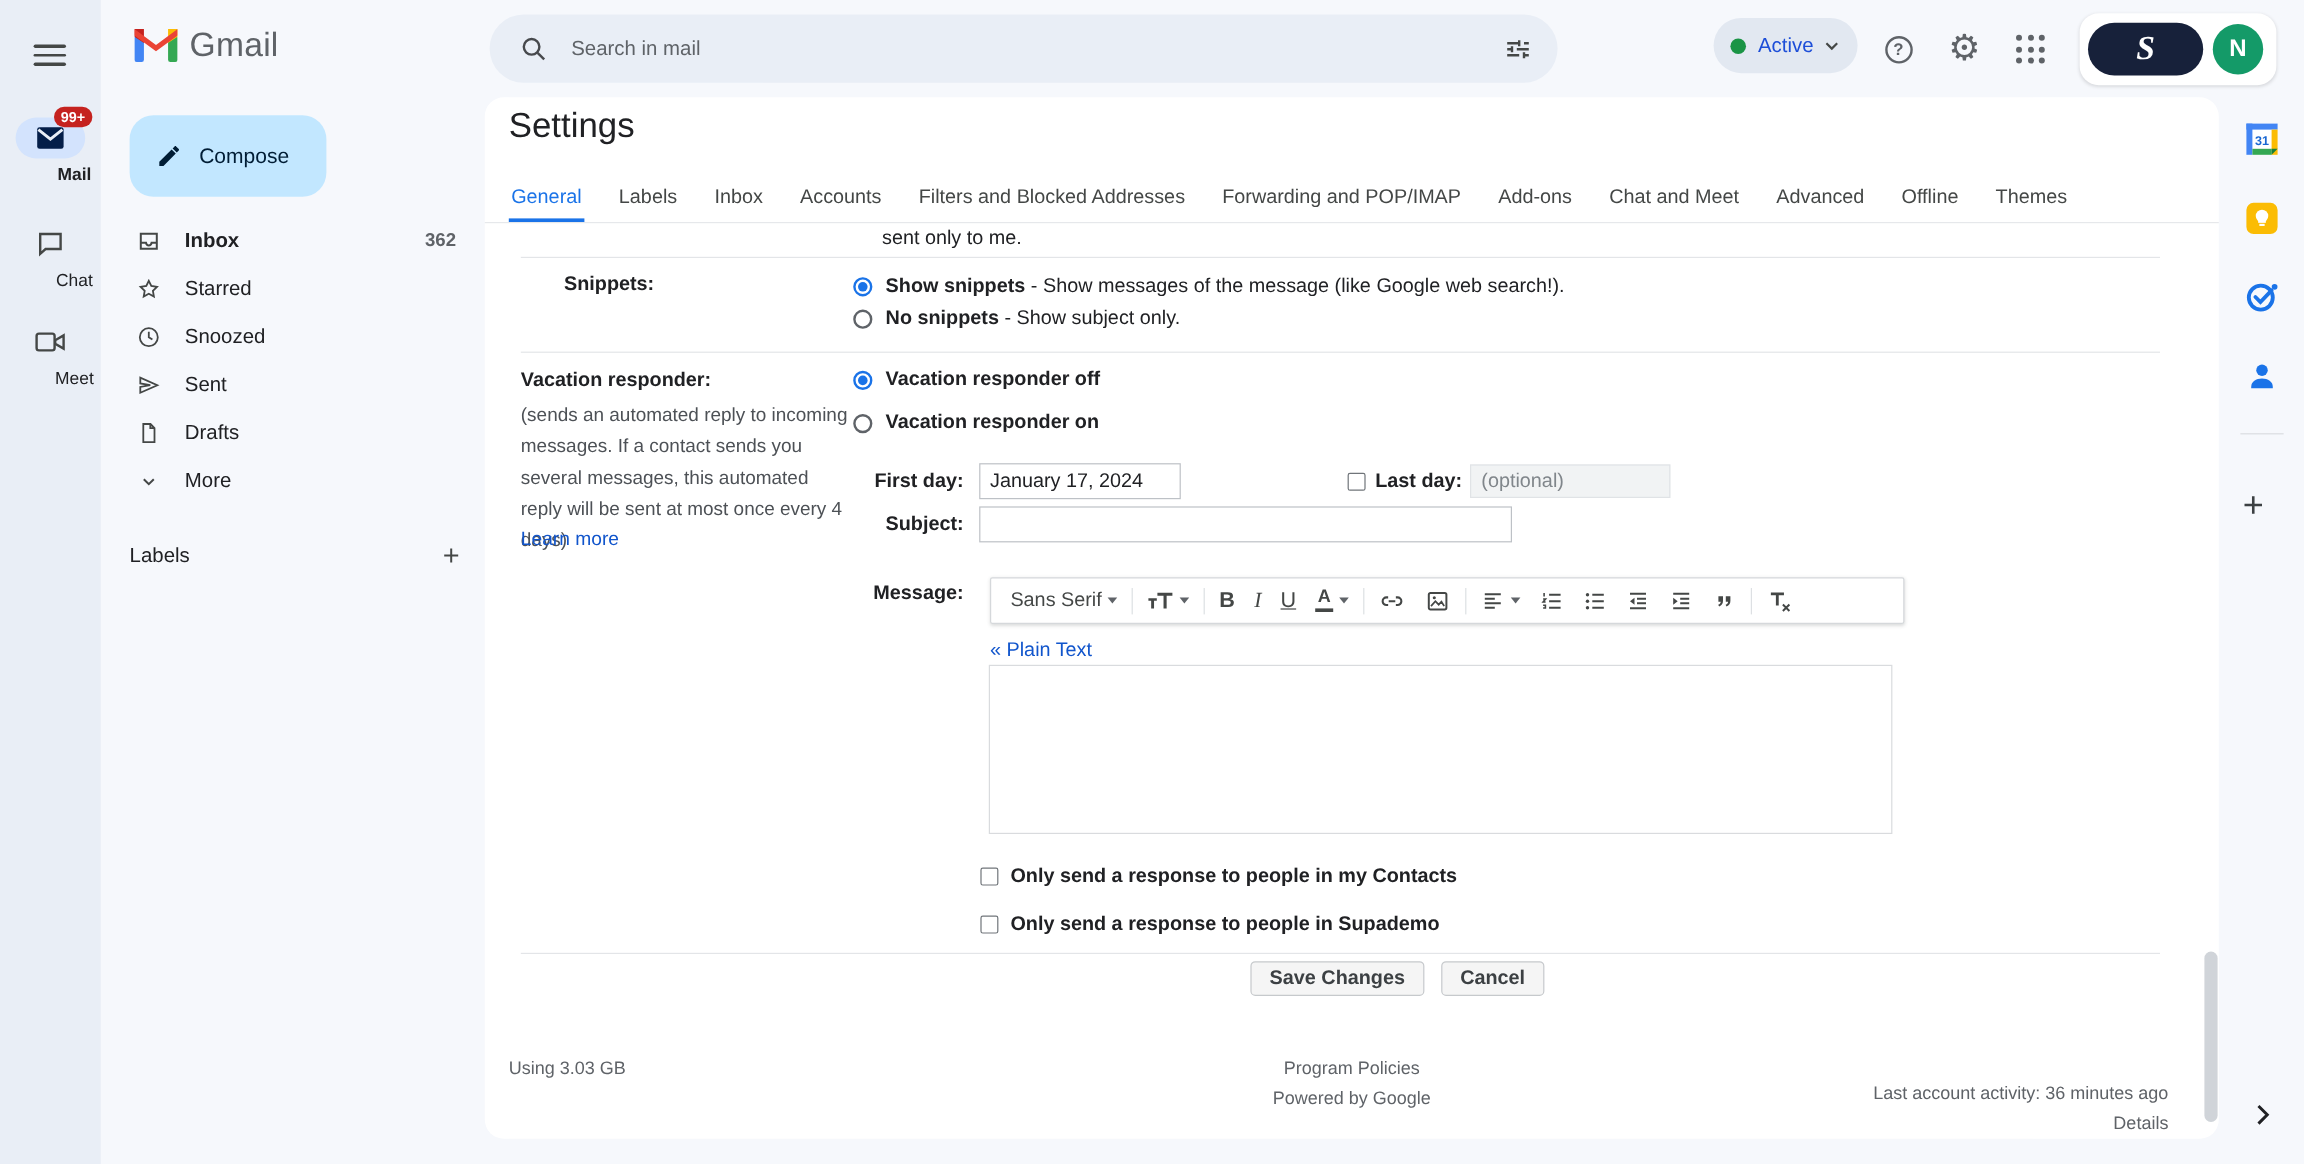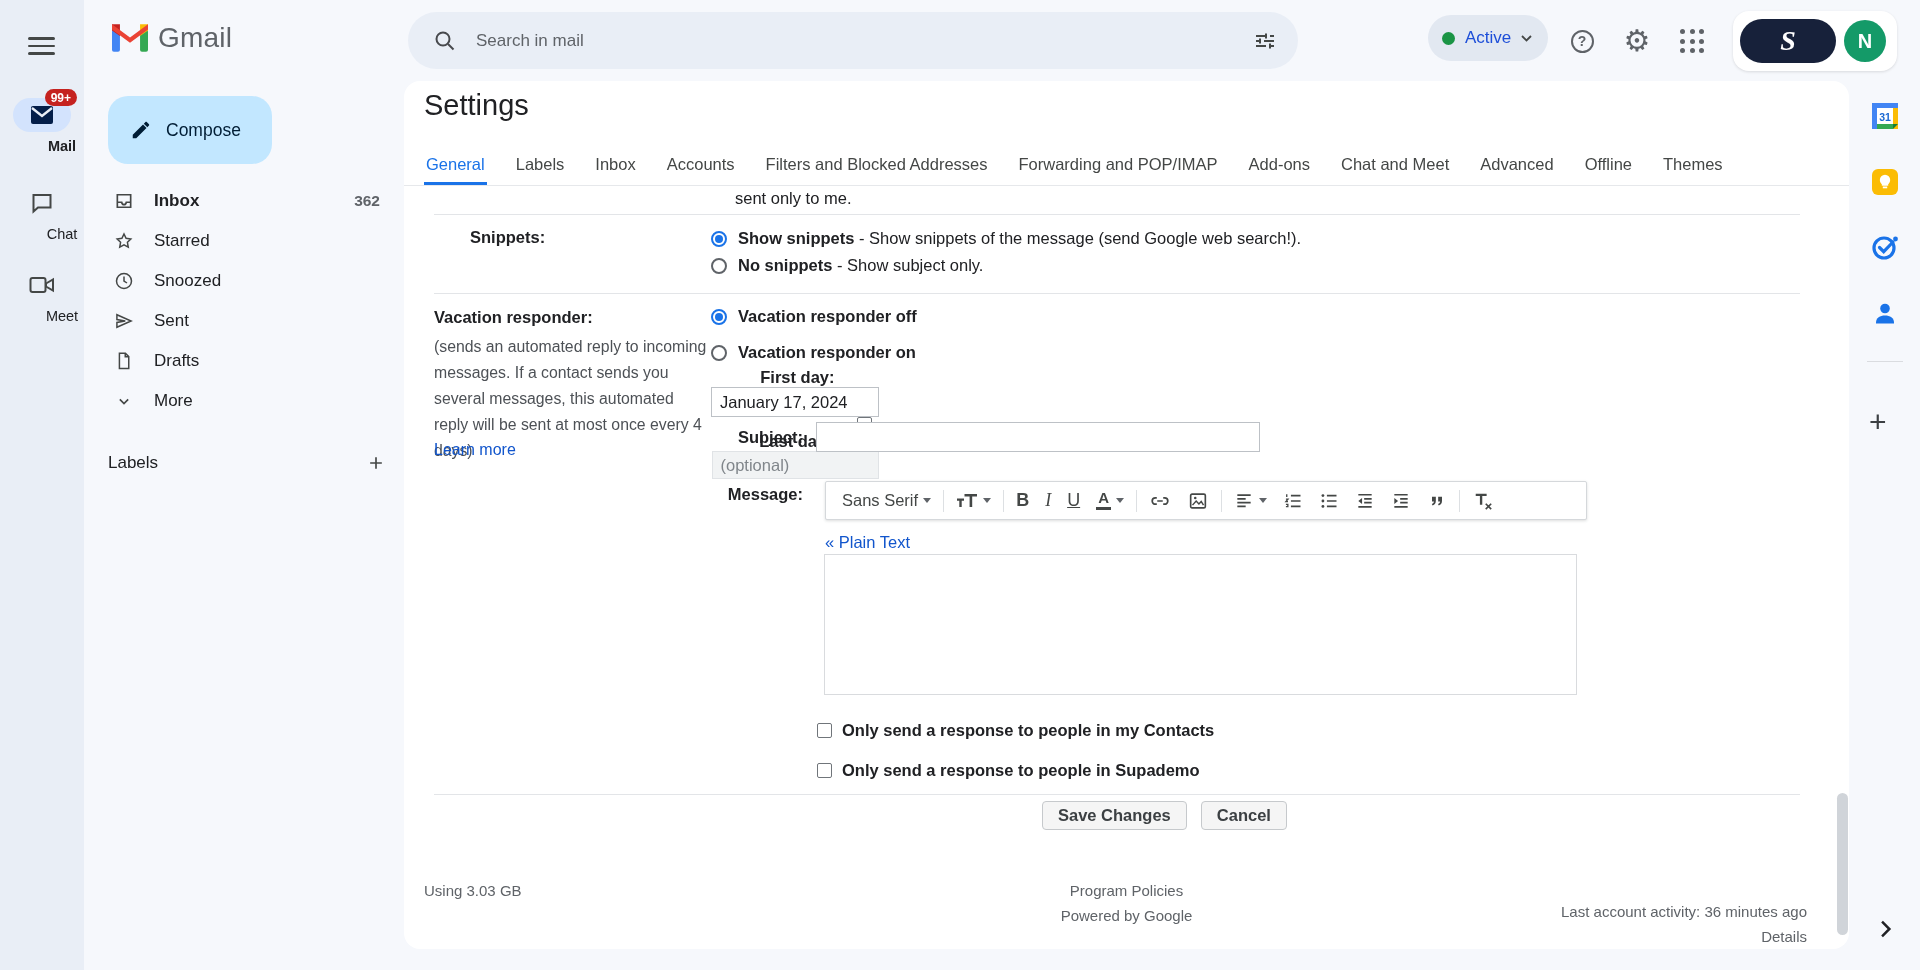--- a/index.html
+++ b/index.html
@@ -348,21 +348,21 @@
     <span class="tab">Themes</span>
   </div>
   <div class="tabs-border"></div>
 
   <div class="partial-text">sent only to me.</div>
   <div class="hdiv" style="top:133px;"></div>
 
   <div class="row-label" style="top:147px;margin-left:36px;">Snippets:</div>
   <div class="radio-line" style="left:307px; top:148px;">
     <span class="radio sel"></span>
-    <span><b class="opt-bold">Show snippets</b><span> - Show snippets of the message (send Google web search!).</span></span>
+    <span><b class="opt-bold">Show snippets</b><span> - Show messages of the message (like Google web search!).</span></span>
   </div>
   <div class="radio-line" style="left:307px; top:175px;">
     <span class="radio"></span>
     <span><b class="opt-bold">No snippets</b><span> - Show subject only.</span></span>
   </div>
 
   <div class="hdiv" style="top:212px;"></div>
 
   <div class="row-label" style="top:227px;">Vacation responder:</div>
   <div class="vac-desc">(sends an automated reply to incoming messages. If a contact sends you several messages, this automated reply will be sent at most once every 4 days)</div>
@@ -370,21 +370,21 @@
 
   <div class="radio-line" style="left:307px; top:226px; font-weight:700;">
     <span class="radio sel"></span>
     <span>Vacation responder off</span>
   </div>
   <div class="radio-line" style="left:307px; top:262px; font-weight:700;">
     <span class="radio"></span>
     <span>Vacation responder on</span>
   </div>
 
-  <div class="field-line" style="top:287px;flex-direction:column;">
+  <div class="field-line" style="top:305px;">
     <span class="f-label">First day:</span>
     <input class="txt-input" style="width: 168px;" value="January 17, 2024">
     <span class="checkbox" style="margin-left:139px;"></span>
     <span class="cb-label" style="margin:0 7px 0 8px;">Last day:</span>
     <input class="opt-input" style="width: 167px;" placeholder="(optional)">
   </div>
 
   <div class="field-line" style="top:341px;">
     <span class="f-label">Subject:</span>
     <input class="txt-input" style="width: 444px;">

